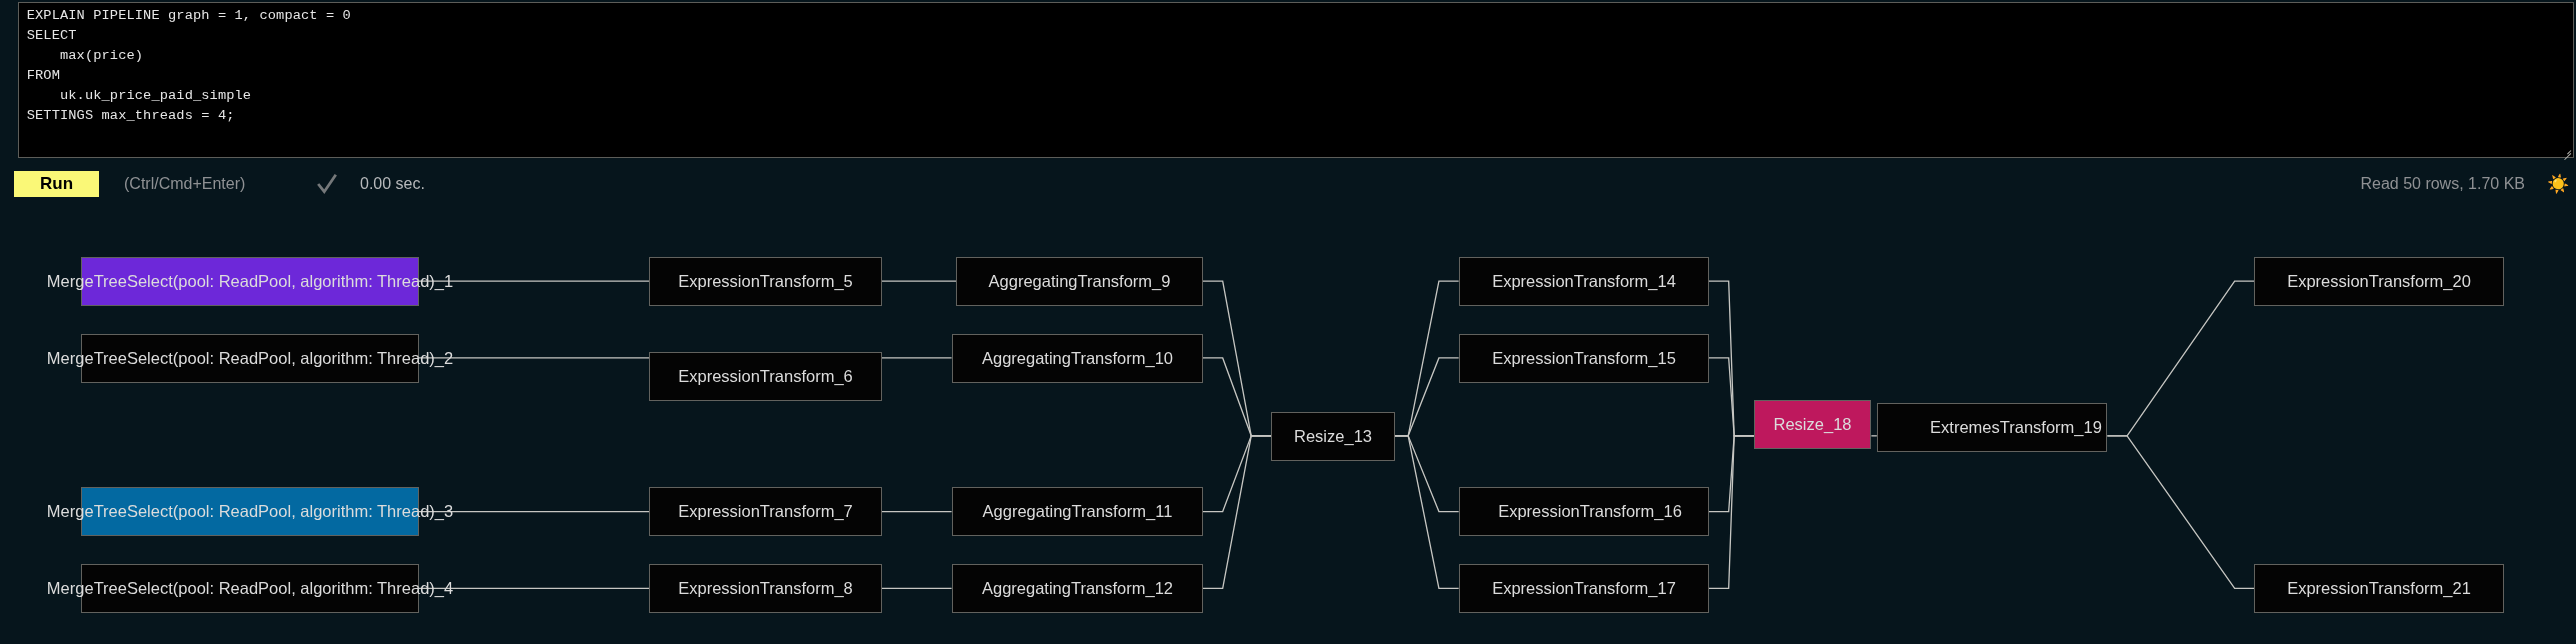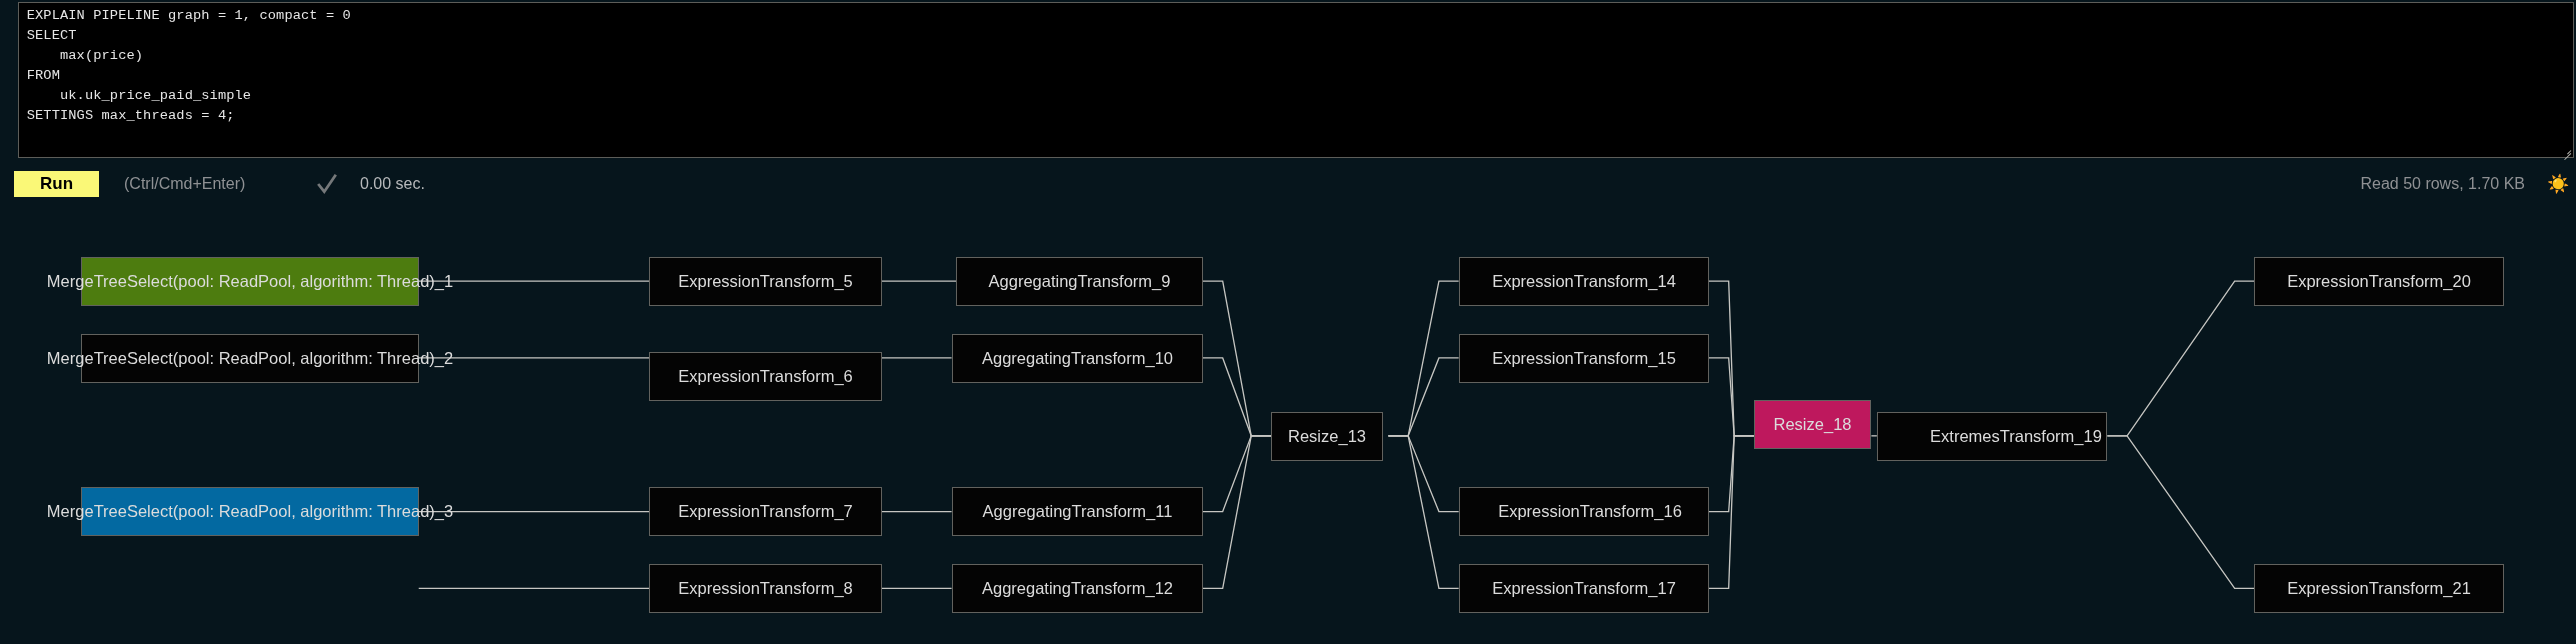--- a/index.html
+++ b/index.html
@@ -218,29 +218,32 @@
       <polyline points="2530,424.5 2566,424.5 2622,702.5 2658,702.5" fill="none" stroke="#c6c6c2" stroke-width="2.4"></polyline>
       <polyline points="3114,142.5 3150,142.5 3160,424.5 3196,424.5" fill="none" stroke="#c6c6c2" stroke-width="2.4"></polyline>
       <polyline points="3114,282.5 3150,282.5 3160,424.5 3196,424.5" fill="none" stroke="#c6c6c2" stroke-width="2.4"></polyline>
       <polyline points="3114,562.5 3150,562.5 3160,424.5 3196,424.5" fill="none" stroke="#c6c6c2" stroke-width="2.4"></polyline>
       <polyline points="3114,702.5 3150,702.5 3160,424.5 3196,424.5" fill="none" stroke="#c6c6c2" stroke-width="2.4"></polyline>
       <polyline points="3410,424.5 3420,424.5" fill="none" stroke="#c6c6c2" stroke-width="2.4"></polyline>
       <polyline points="3840,424.5 3876,424.5 4072,142.5 4108,142.5" fill="none" stroke="#c6c6c2" stroke-width="2.4"></polyline>
       <polyline points="3840,424.5 3876,424.5 4072,702.5 4108,702.5" fill="none" stroke="#c6c6c2" stroke-width="2.4"></polyline>
     </svg>
 
-<div class="gnode" style="left: 81px; top: 54px; width: 338px; height: 49px; background: #4d7c0f; border-color: rgb(98, 98, 94); color: rgb(220, 220, 220);">
+<div class="gnode" style="left: 81px; top: 54px; width: 338px; height: 49px; background: #6d28d9; border-color: rgb(98, 98, 94); color: rgb(220, 220, 220);">
       <span>MergeTreeSelect(pool: ReadPool, algorithm: Thread)_1</span>
     </div>
     <div class="gnode" style="left: 81px; top: 131px; width: 338px; height: 49px; background: rgb(4, 4, 4); border-color: rgb(98, 98, 94); color: rgb(220, 220, 220);">
       <span>MergeTreeSelect(pool: ReadPool, algorithm: Thread)_2</span>
     </div>
     <div class="gnode" style="left: 81px; top: 284px; width: 338px; height: 49px; background: #0369a1; border-color: rgb(98, 98, 94); color: rgb(220, 220, 220);">
       <span>MergeTreeSelect(pool: ReadPool, algorithm: Thread)_3</span>
     </div>
+    <div class="gnode" style="left: 81px; top: 361px; width: 338px; height: 49px; background: rgb(4, 4, 4); border-color: rgb(98, 98, 94); color: rgb(220, 220, 220);">
+      <span>MergeTreeSelect(pool: ReadPool, algorithm: Thread)_4</span>
+    </div>
     <div class="gnode" style="left: 649px; top: 54px; width: 233px; height: 49px; background: rgb(4, 4, 4); border-color: rgb(98, 98, 94); color: rgb(220, 220, 220);">
       <span>ExpressionTransform_5</span>
     </div>
     <div class="gnode" style="left: 649px; top: 149px; width: 233px; height: 49px; background: rgb(4, 4, 4); border-color: rgb(98, 98, 94); color: rgb(220, 220, 220);">
       <span>ExpressionTransform_6</span>
     </div>
     <div class="gnode" style="left: 649px; top: 284px; width: 233px; height: 49px; background: rgb(4, 4, 4); border-color: rgb(98, 98, 94); color: rgb(220, 220, 220);">
       <span>ExpressionTransform_7</span>
     </div>
     <div class="gnode" style="left: 649px; top: 361px; width: 233px; height: 49px; background: rgb(4, 4, 4); border-color: rgb(98, 98, 94); color: rgb(220, 220, 220);">
@@ -251,39 +254,39 @@
     </div>
     <div class="gnode" style="left: 952px; top: 131px; width: 251px; height: 49px; background: rgb(4, 4, 4); border-color: rgb(98, 98, 94); color: rgb(220, 220, 220);">
       <span>AggregatingTransform_10</span>
     </div>
     <div class="gnode" style="left: 952px; top: 284px; width: 251px; height: 49px; background: rgb(4, 4, 4); border-color: rgb(98, 98, 94); color: rgb(220, 220, 220);">
       <span>AggregatingTransform_11</span>
     </div>
     <div class="gnode" style="left: 952px; top: 361px; width: 251px; height: 49px; background: rgb(4, 4, 4); border-color: rgb(98, 98, 94); color: rgb(220, 220, 220);">
       <span>AggregatingTransform_12</span>
     </div>
-    <div class="gnode" style="left: 1271px; top: 209px; width: 112px; height: 49px; background: rgb(4, 4, 4); border-color: rgb(98, 98, 94); color: rgb(220, 220, 220);">
+    <div class="gnode" style="left: 1271px; top: 209px; width: 124px; height: 49px; background: rgb(4, 4, 4); border-color: rgb(98, 98, 94); color: rgb(220, 220, 220);">
       <span>Resize_13</span>
     </div>
     <div class="gnode" style="left: 1459px; top: 54px; width: 250px; height: 49px; background: rgb(4, 4, 4); border-color: rgb(98, 98, 94); color: rgb(220, 220, 220);">
       <span>ExpressionTransform_14</span>
     </div>
     <div class="gnode" style="left: 1459px; top: 131px; width: 250px; height: 49px; background: rgb(4, 4, 4); border-color: rgb(98, 98, 94); color: rgb(220, 220, 220);">
       <span>ExpressionTransform_15</span>
     </div>
     <div class="gnode" style="left: 1459px; top: 284px; width: 250px; height: 49px; background: rgb(4, 4, 4); border-color: rgb(98, 98, 94); color: rgb(220, 220, 220); padding-left: 12px;">
       <span>ExpressionTransform_16</span>
     </div>
     <div class="gnode" style="left: 1459px; top: 361px; width: 250px; height: 49px; background: rgb(4, 4, 4); border-color: rgb(98, 98, 94); color: rgb(220, 220, 220);">
       <span>ExpressionTransform_17</span>
     </div>
     <div class="gnode" style="left: 1754px; top: 197px; width: 117px; height: 49px; background: #be185d; border-color: rgb(98, 98, 94); color: rgb(220, 220, 220);">
       <span>Resize_18</span>
     </div>
-    <div class="gnode" style="left: 1877px; top: 209px; width: 230px; height: 49px; background: rgb(4, 4, 4); border-color: rgb(98, 98, 94); color: rgb(220, 220, 220); padding-left: 48px;">
+    <div class="gnode" style="left: 1877px; top: 200px; width: 230px; height: 49px; background: rgb(4, 4, 4); border-color: rgb(98, 98, 94); color: rgb(220, 220, 220); padding-left: 48px;">
       <span>ExtremesTransform_19</span>
     </div>
     <div class="gnode" style="left: 2254px; top: 54px; width: 250px; height: 49px; background: rgb(4, 4, 4); border-color: rgb(98, 98, 94); color: rgb(220, 220, 220);">
       <span>ExpressionTransform_20</span>
     </div>
     <div class="gnode" style="left: 2254px; top: 361px; width: 250px; height: 49px; background: rgb(4, 4, 4); border-color: rgb(98, 98, 94); color: rgb(220, 220, 220);">
       <span>ExpressionTransform_21</span>
     </div>
   </div>
 

